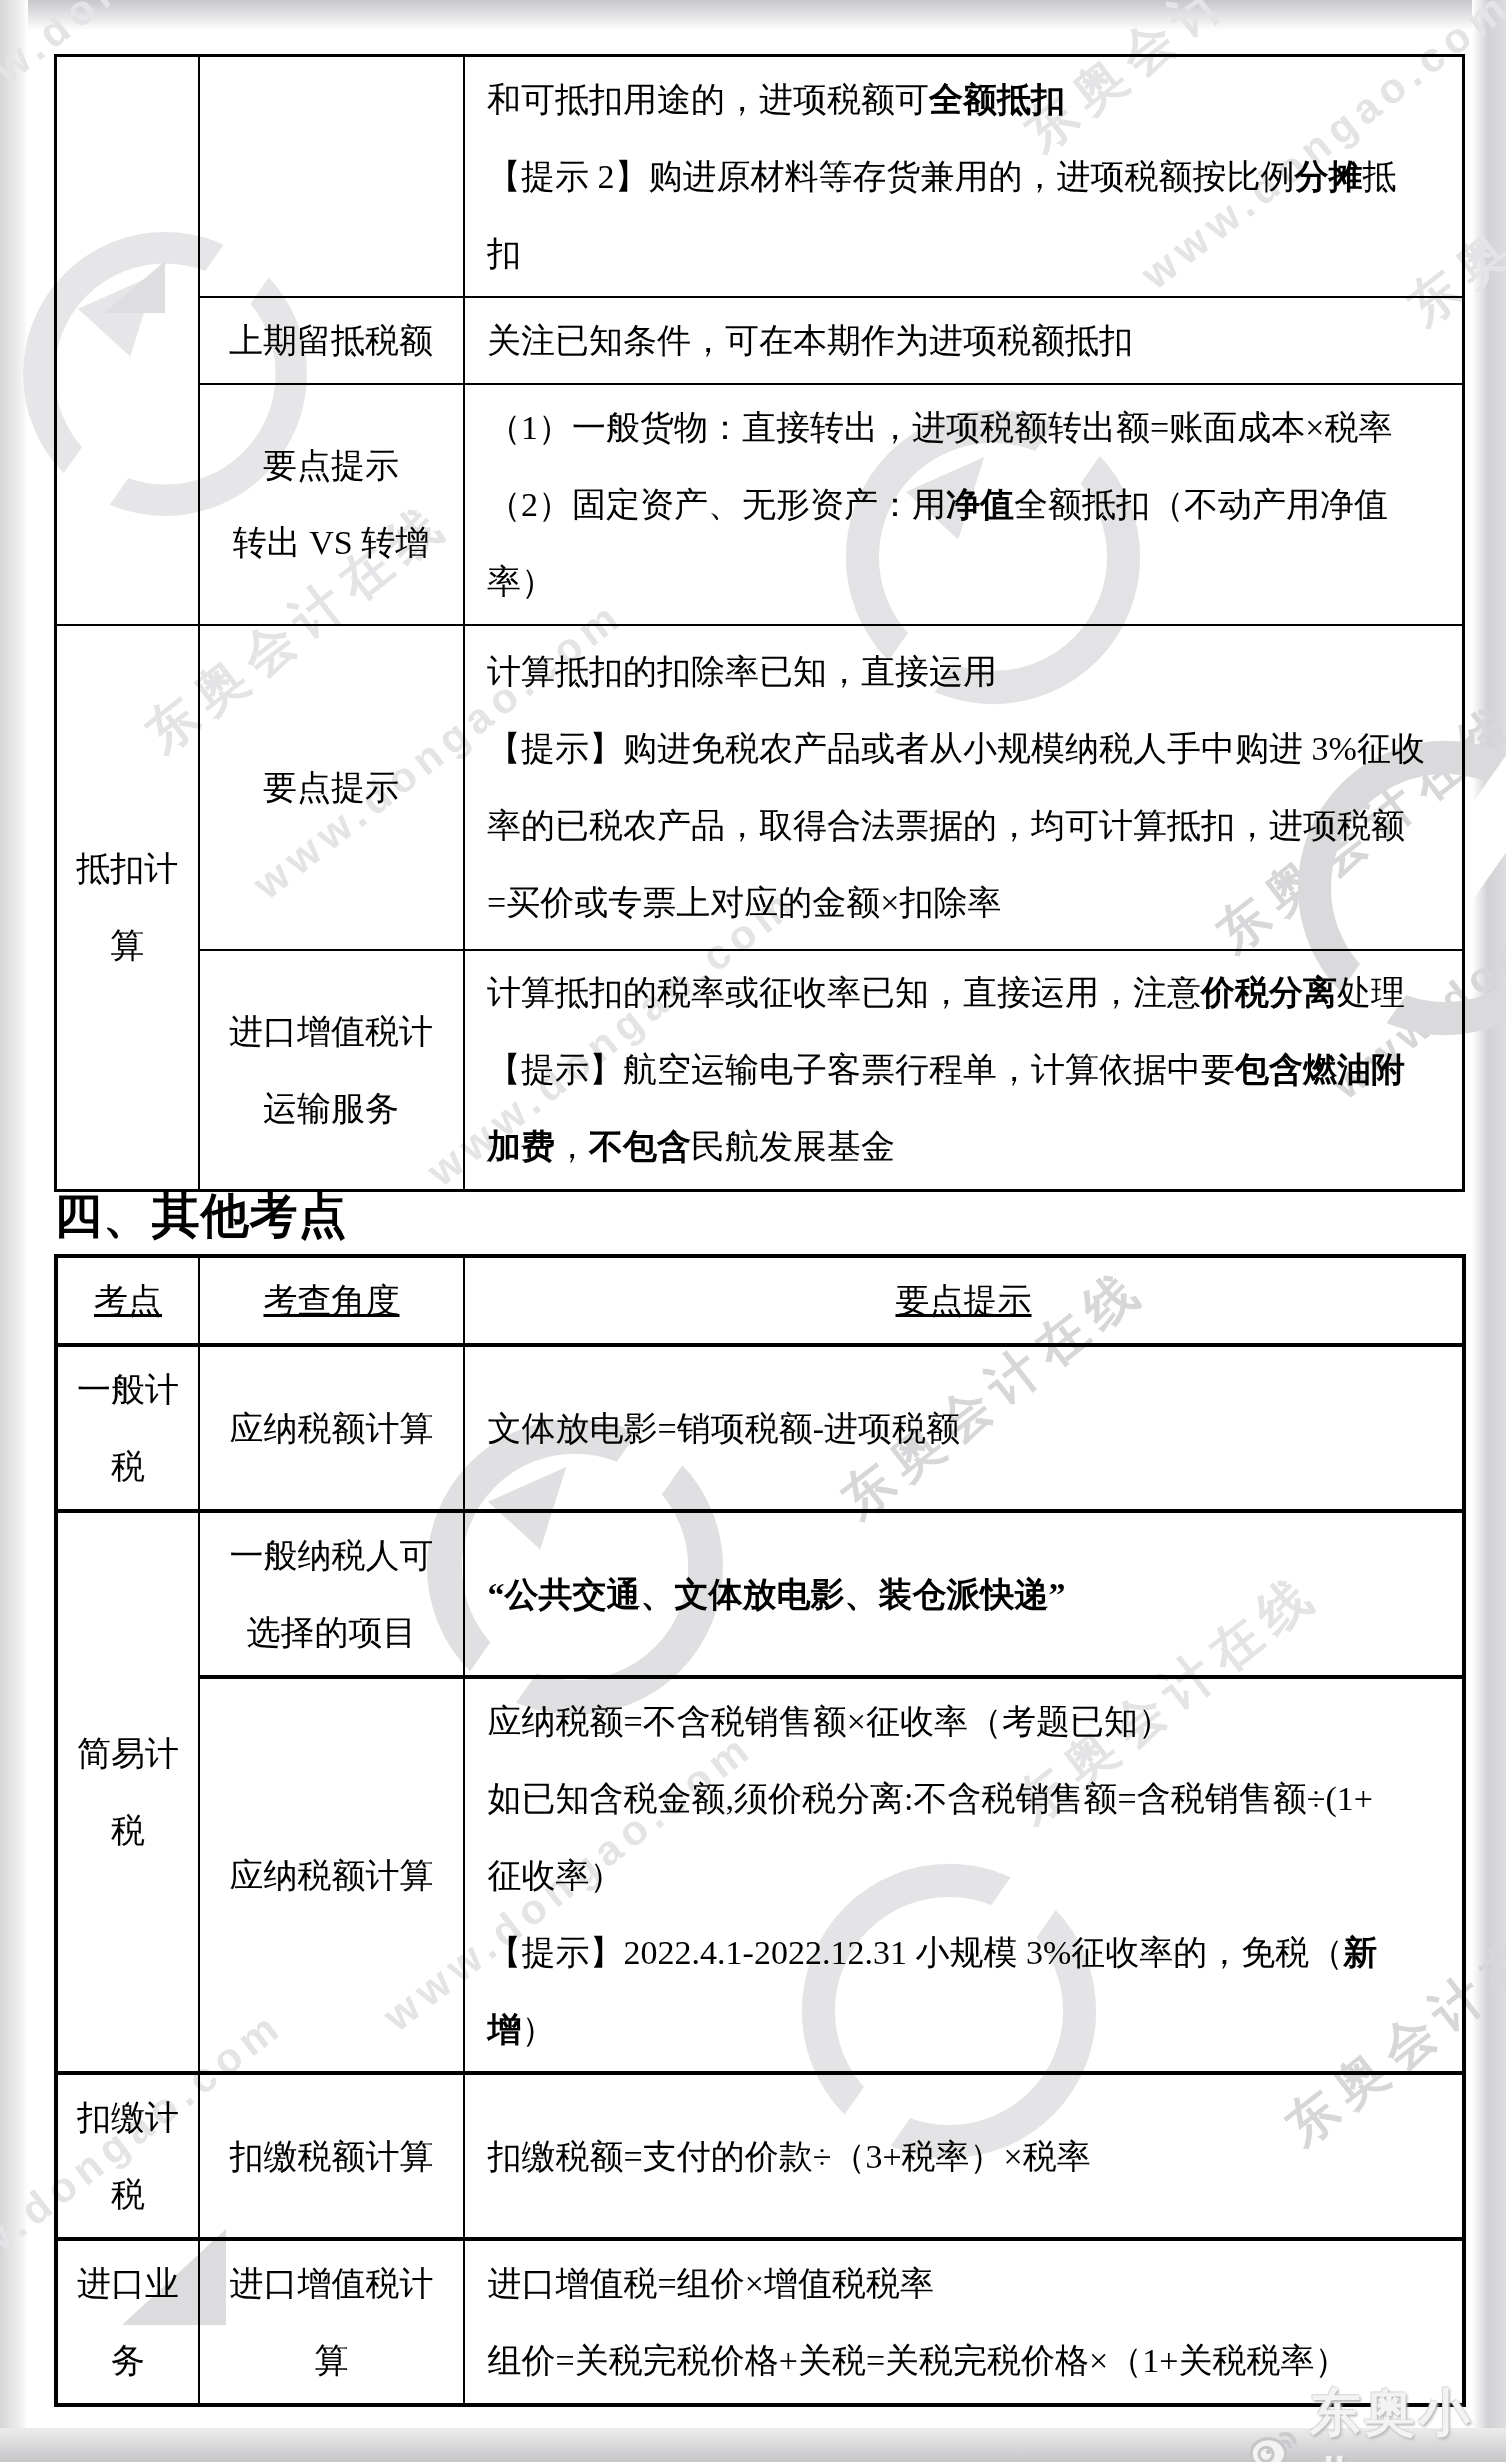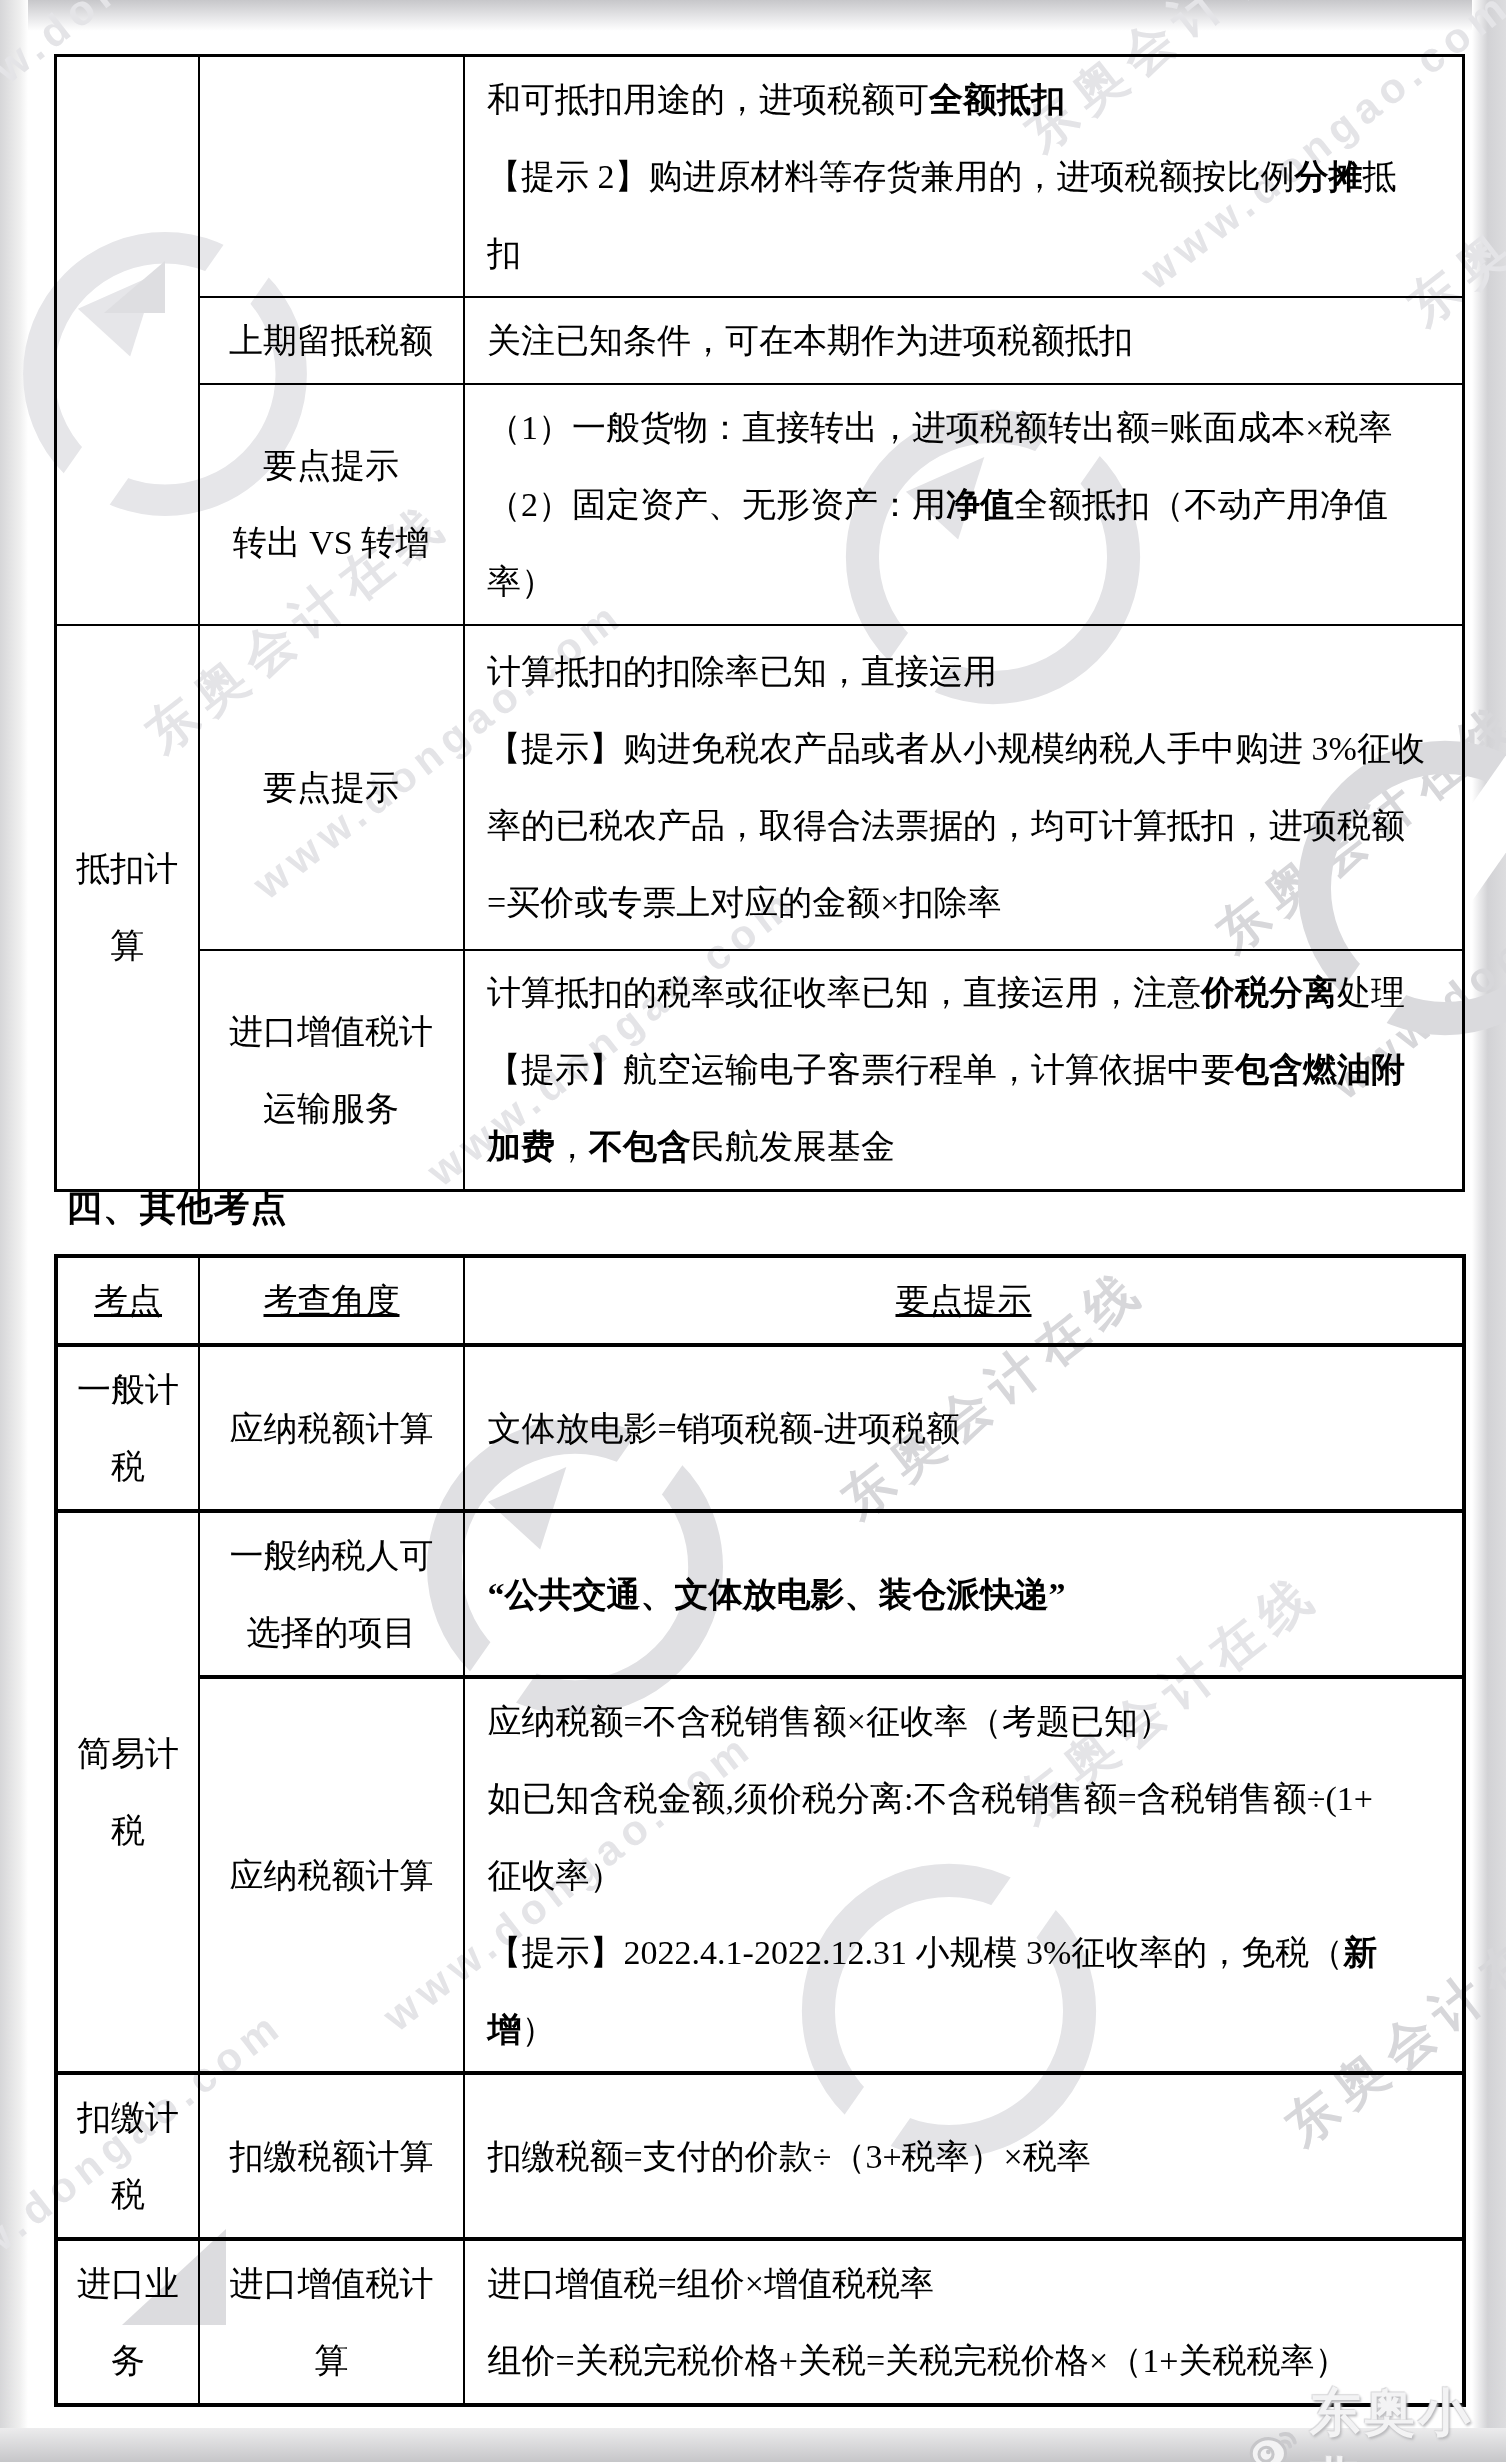--- a/index.html
+++ b/index.html
@@ -22,21 +22,21 @@
     font-family:"Liberation Sans","DejaVu Sans",sans-serif;font-weight:bold;
     color:#e4e4e7;font-size:51px;letter-spacing:10.4px;
   }
   .wm-url{font-size:42px;letter-spacing:7px;}
   .wm-dark{color:#d7d7da;}
   .wm-tri{width:0;height:0;border-style:solid;}
 
   
   .section-title{
     position:absolute;left:54px;top:1184px;z-index:2;
-    font-size:36px;font-weight:bold;letter-spacing:0.9px;margin-left:12px;
+    font-size:48px;font-weight:bold;letter-spacing:0.9px;
   }
 
   
   table{
     position:absolute;left:54px;z-index:2;border-collapse:collapse;table-layout:fixed;
     width:1407px;background:transparent;border-radius:7px;
   }
   #table1{top:54px;border:3.5px solid #000;}
   #table2{top:1254px;border:4.4px solid #000;}
   #table1 td,#table1 th{border:2.6px solid #000;}

